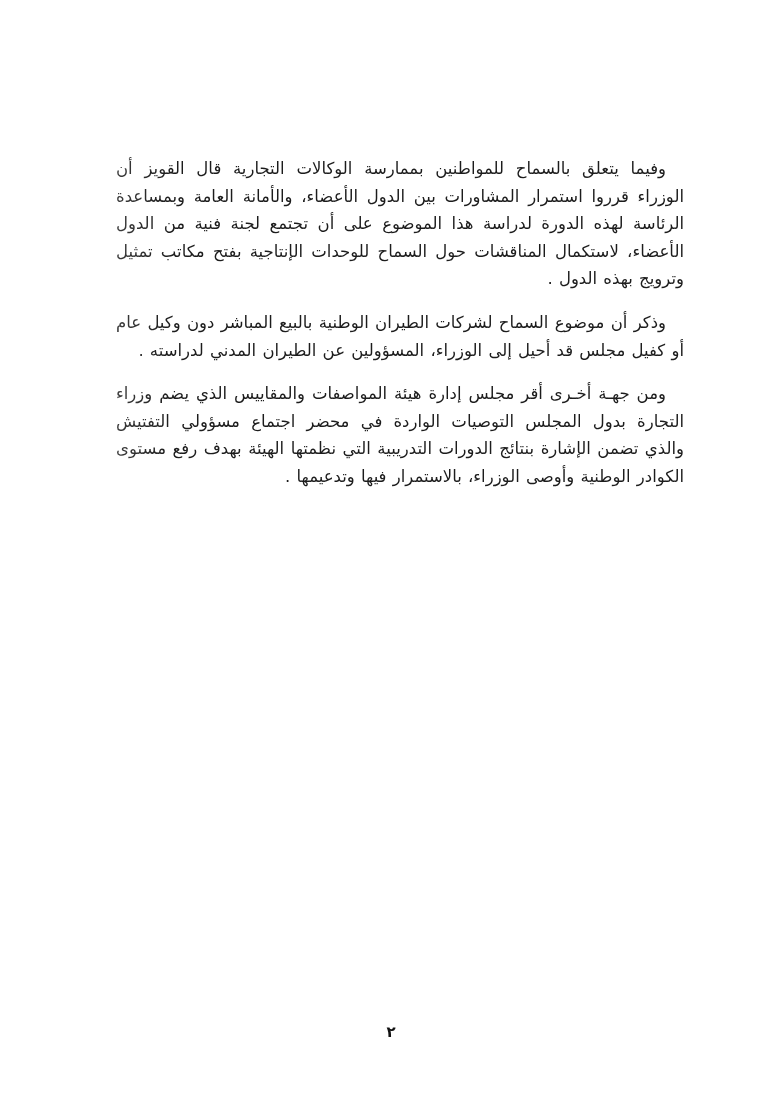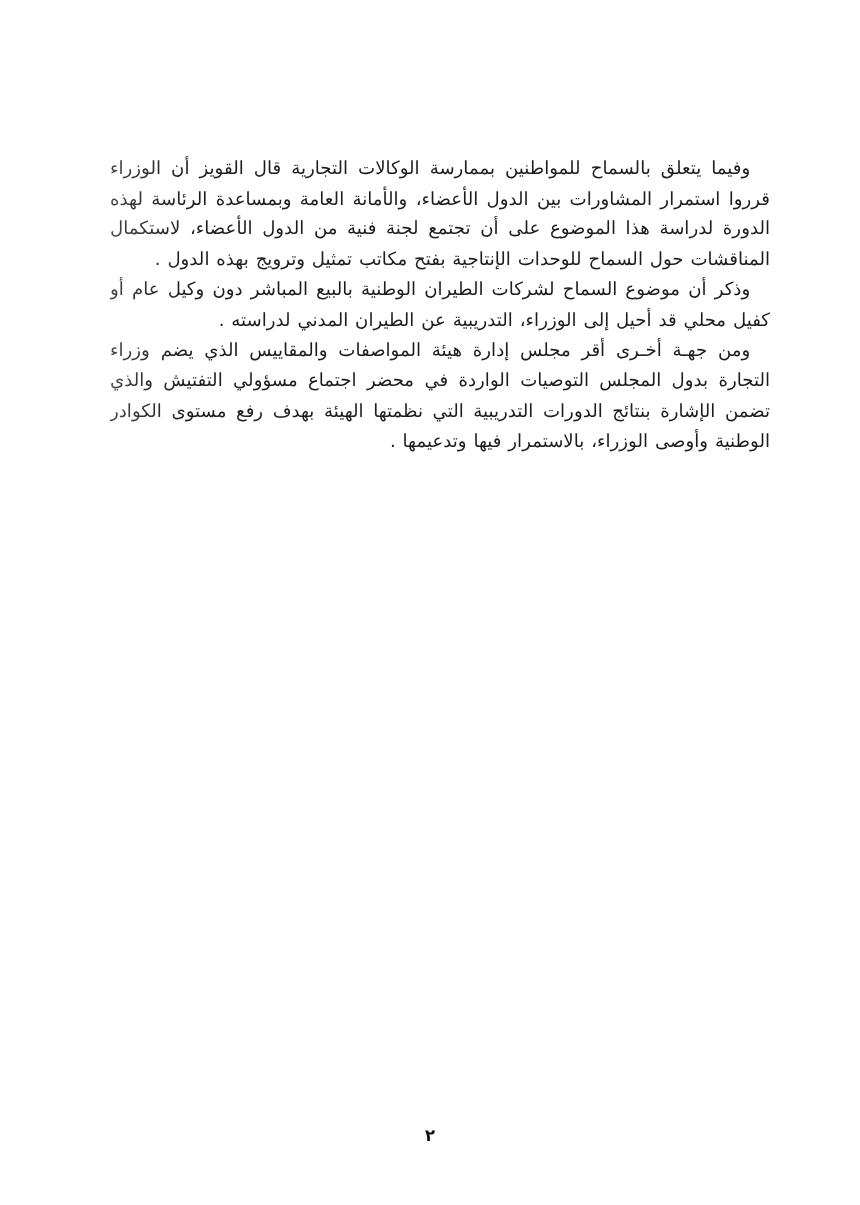--- a/index.html
+++ b/index.html
@@ -27,21 +27,21 @@
     direction: rtl;
     unicode-bidi: embed;
     text-align: justify;
     font-size: 16.5px;
     line-height: 27.6px;
     color: #1c1c1c;
     font-family: "DejaVu Sans", sans-serif;
     letter-spacing: 0.1px;
   }
   .article-body p {
-    margin: 0;
+    margin: 16px;
     padding: 0;
     text-indent: 18px; 
     word-spacing: 1px;
   }
   
   .article-body {
     -webkit-mask-image: linear-gradient(to left, #000 0%, #000 88%, rgba(0,0,0,0.82) 100%);
             mask-image: linear-gradient(to left, #000 0%, #000 88%, rgba(0,0,0,0.82) 100%);
   }
   .page-number {
@@ -57,19 +57,19 @@
     font-family: "DejaVu Sans", sans-serif;
   }
 </style>
 </head>
 <body>
 
 <div class="scan-page">
 
   <div class="article-body">
     <p>وفيما يتعلق بالسماح للمواطنين بممارسة الوكالات التجارية قال القويز أن الوزراء قرروا استمرار المشاورات بين الدول الأعضاء، والأمانة العامة وبمساعدة الرئاسة لهذه الدورة لدراسة هذا الموضوع على أن تجتمع لجنة فنية من الدول الأعضاء، لاستكمال المناقشات حول السماح للوحدات الإنتاجية بفتح مكاتب تمثيل وترويج بهذه الدول .</p>
-    <p>وذكر أن موضوع السماح لشركات الطيران الوطنية بالبيع المباشر دون وكيل عام أو كفيل محلي قد أحيل إلى الوزراء، التدريبية عن الطيران المدني لدراسته .</p>
+    <p>وذكر أن موضوع السماح لشركات الطيران الوطنية بالبيع المباشر دون وكيل عام أو كفيل مجلس قد أحيل إلى الوزراء، المسؤولين عن الطيران المدني لدراسته .</p>
     <p>ومن جهـة أخـرى أقر مجلس إدارة هيئة المواصفات والمقاييس الذي يضم وزراء التجارة بدول المجلس التوصيات الواردة في محضر اجتماع مسؤولي التفتيش والذي تضمن الإشارة بنتائج الدورات التدريبية التي نظمتها الهيئة بهدف رفع مستوى الكوادر الوطنية وأوصى الوزراء، بالاستمرار فيها وتدعيمها .</p>
   </div>
 
   <div class="page-number">٢</div>
 
 </div>
 
 </body></html>

